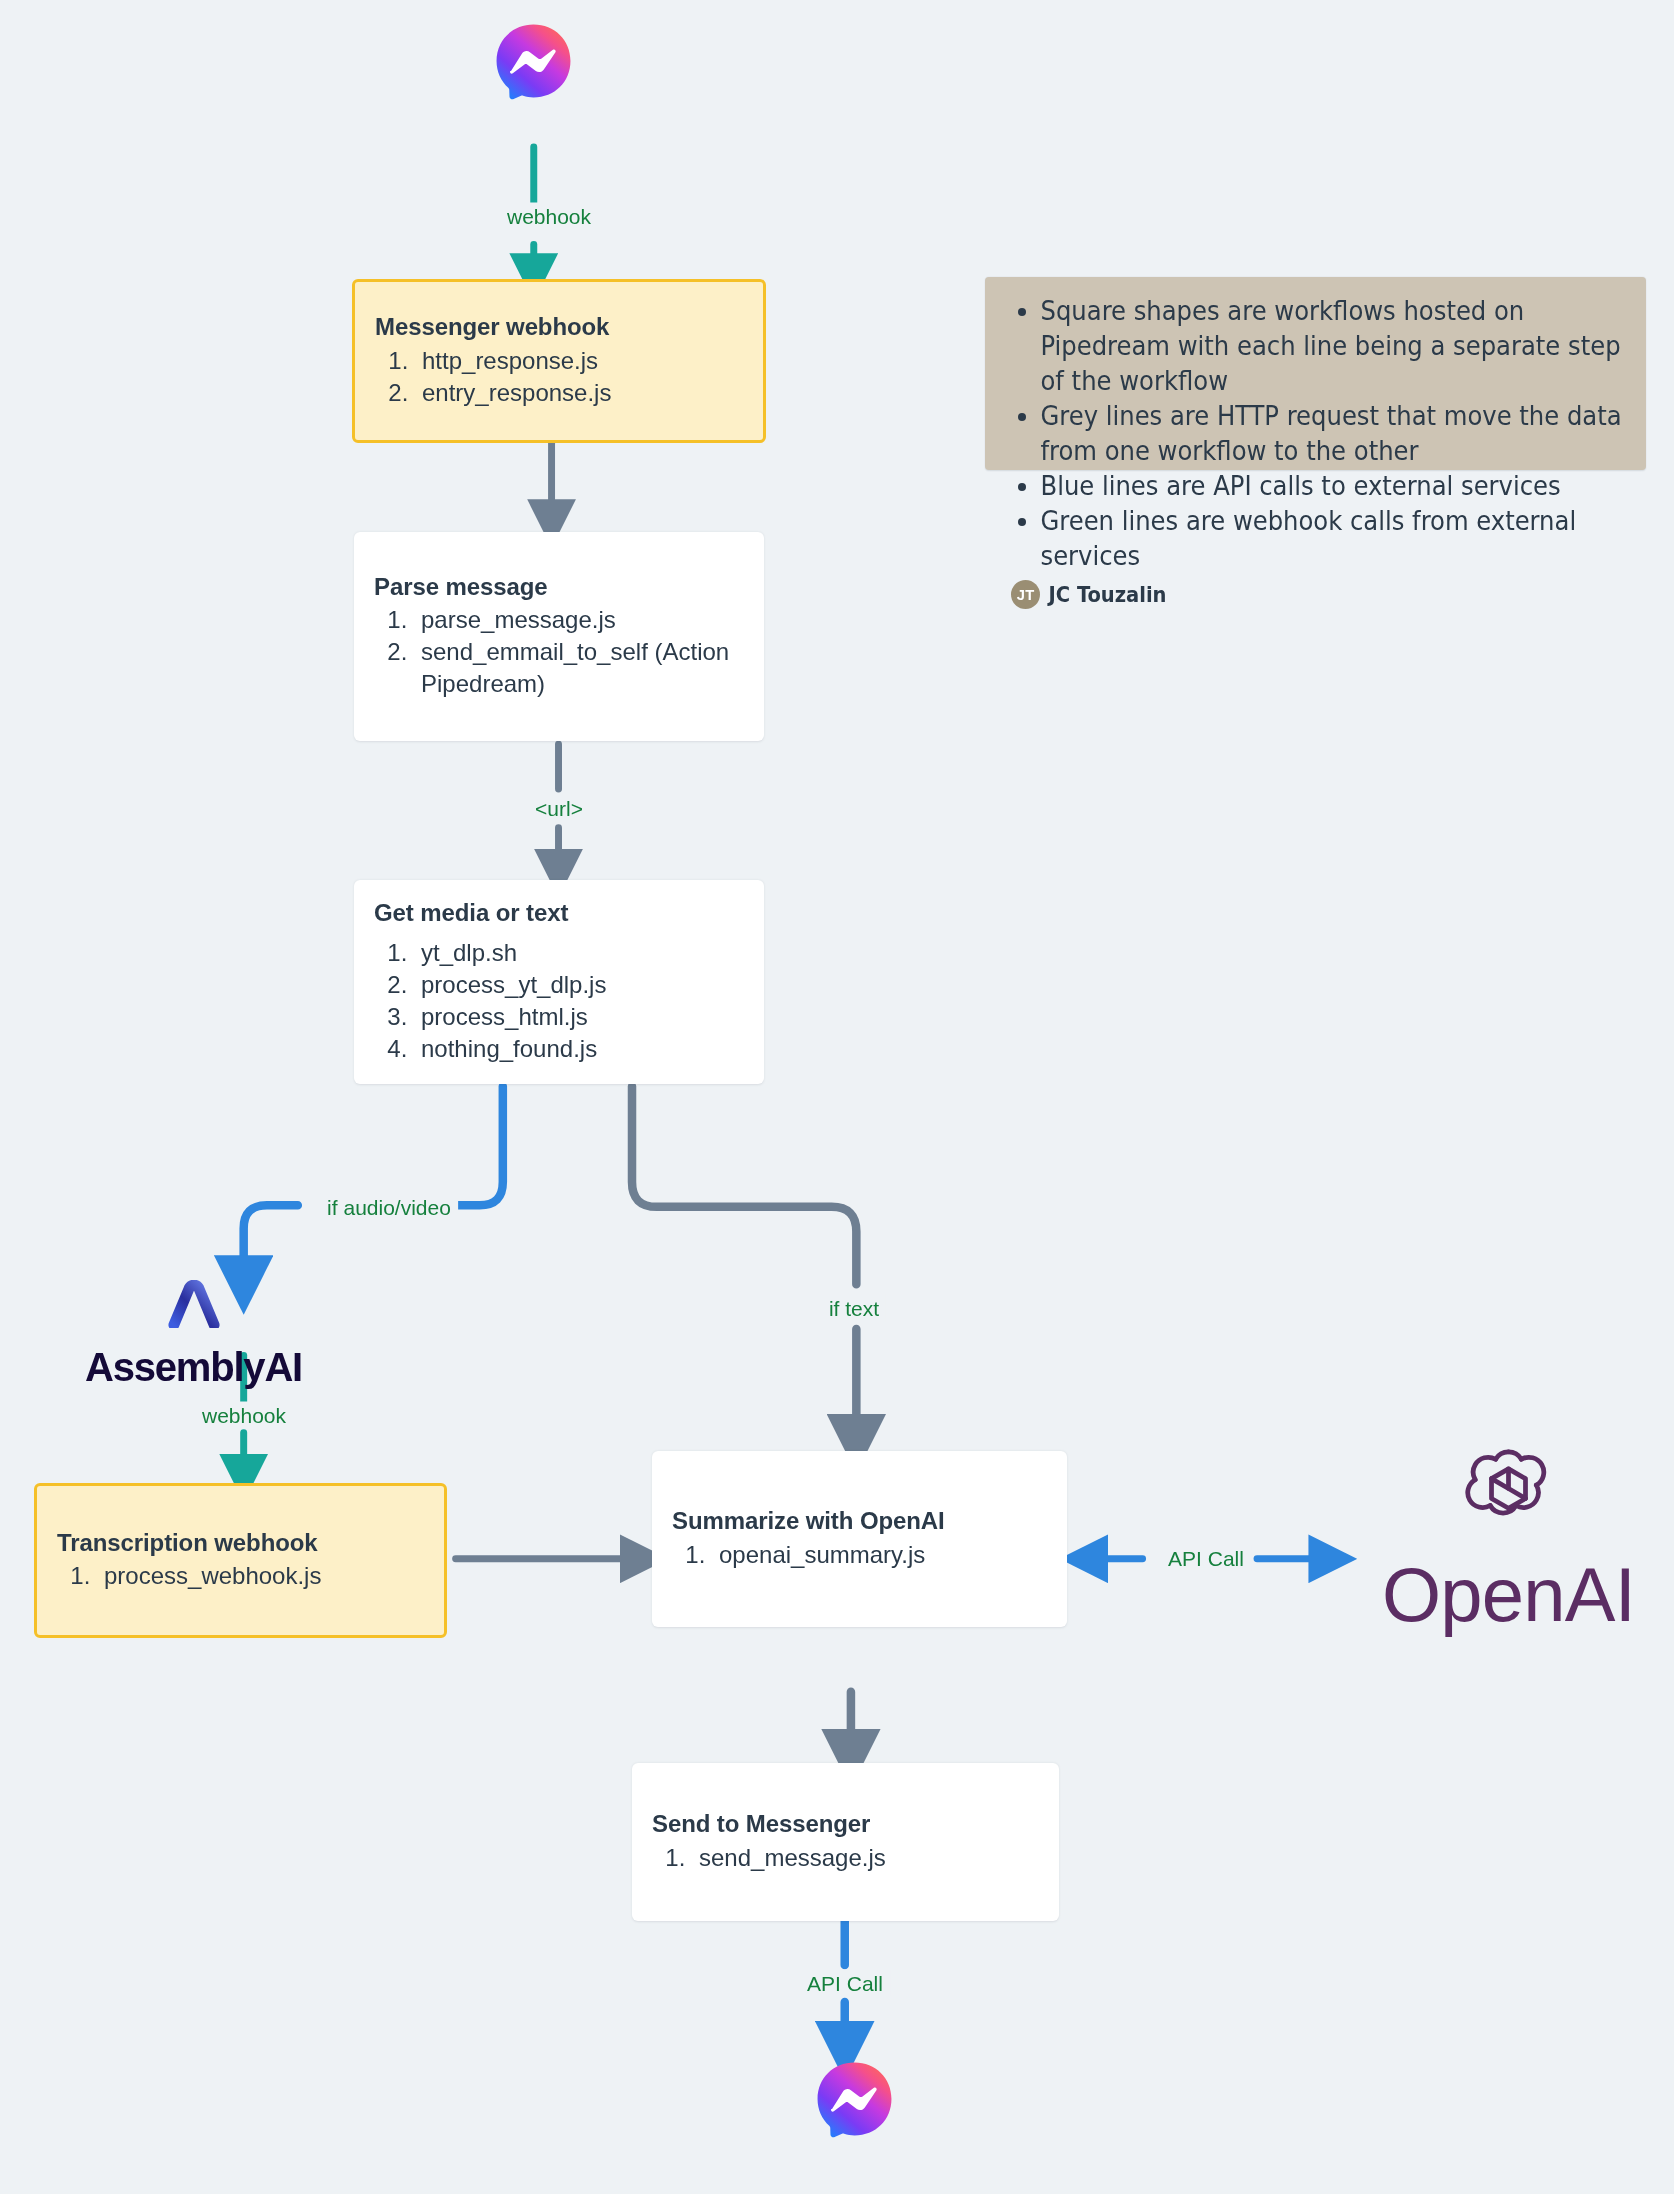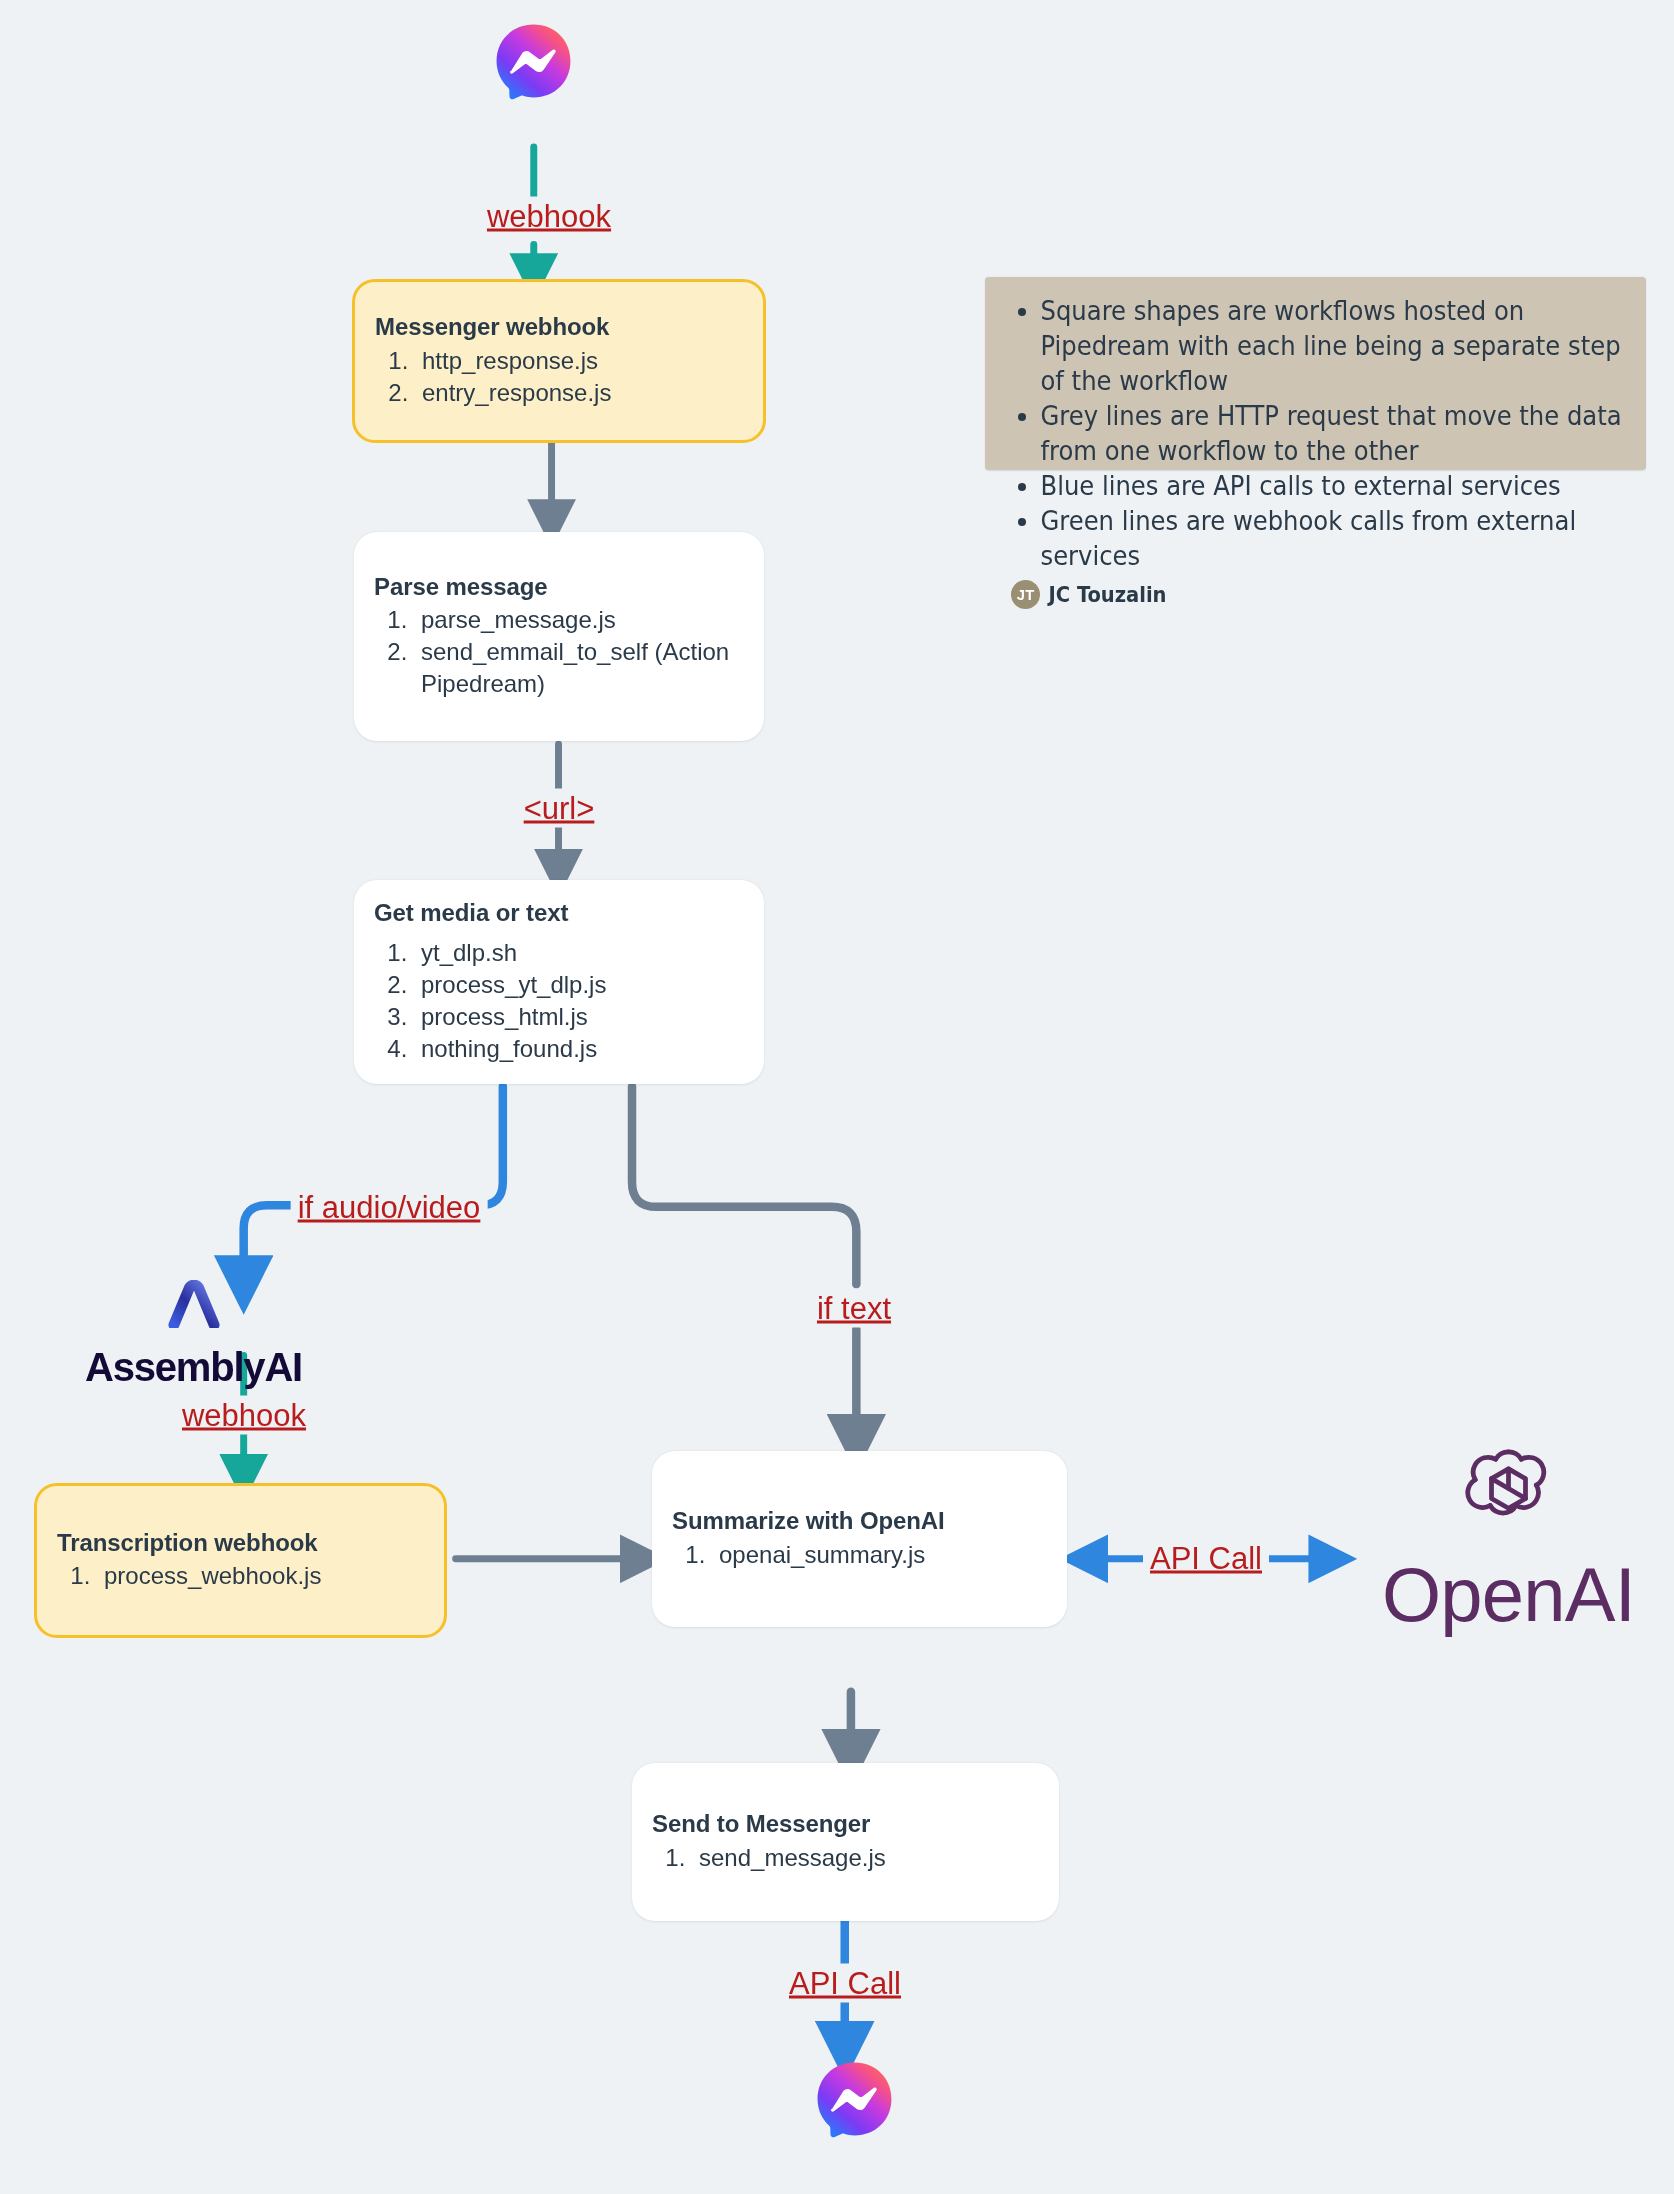--- a/index.html
+++ b/index.html
@@ -10,21 +10,21 @@
     position:relative;
     overflow:hidden;
   }
   #canvas{position:absolute;inset:0;width:1674px;height:2194px;}
   svg.wires{position:absolute;left:0;top:0;width:1674px;height:2194px;pointer-events:none;}
 
   
   .card{
     position:absolute;
     box-sizing:border-box;
-    border-radius:23px;
+    border-radius:6px;
     background:#ffffff;
     box-shadow:0 0.8px 2.3px rgba(25,40,60,.10);
     display:flex;flex-direction:column;justify-content:center;
     padding:0 20px;
   }
   .card.yellow{
     background:#fdf0c8;
     border:3.9px solid #f5c028;
     box-shadow:none;
   }
@@ -44,27 +44,26 @@
     font-size:24px;
     color:#2b3a49;
     line-height:32px;
     padding-left:7px;
   }
   .card ol li::marker{color:#2b3a49;}
 
   
   .elabel{
     position:absolute;
-    font-size:31px;
-    color:#b91c1c;
+    font-size:21px;
+    color:#15803d;
     background:#eef2f5;
     padding:1.5px 7px;
     white-space:nowrap;
     transform:translate(-50%,-50%);
-    text-decoration:underline;
   }
 
   
   .notes{
     position:absolute;
     left:985px;top:277px;
     width:615px;height:165px;
     background:#cdc4b4;
     border-radius:3.9px;
     padding:15.5px 23px 12.4px 23px;

